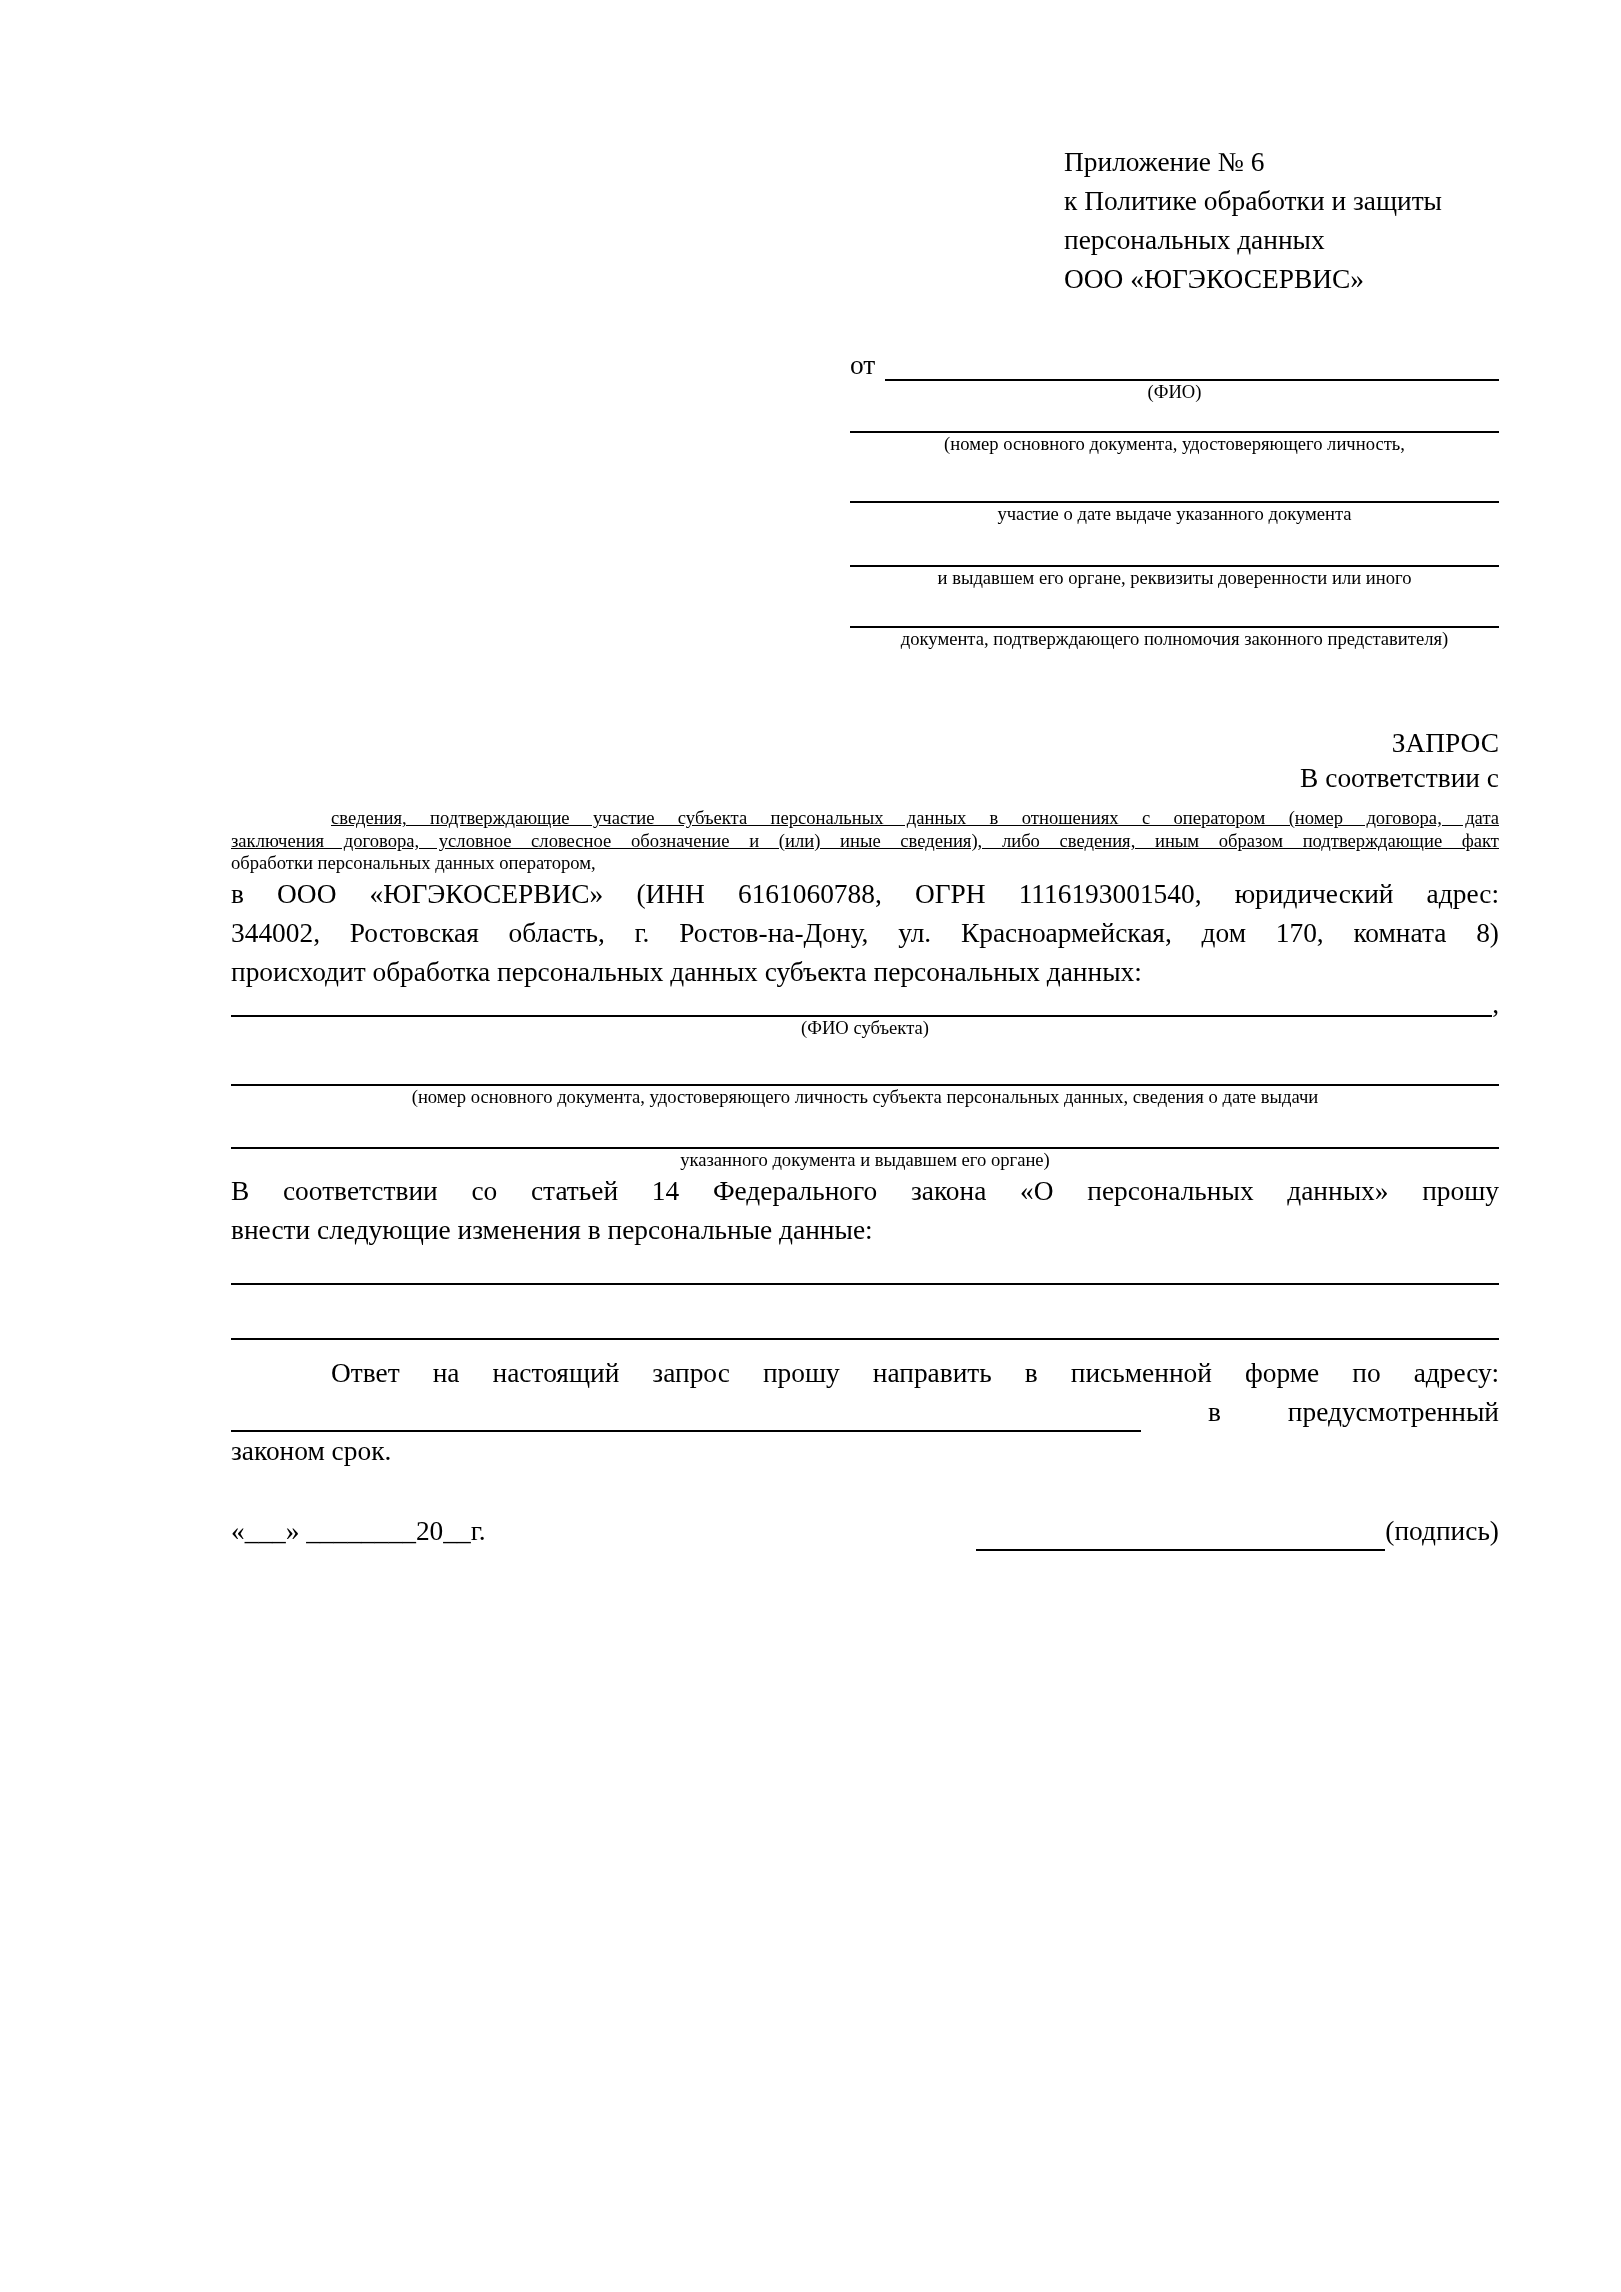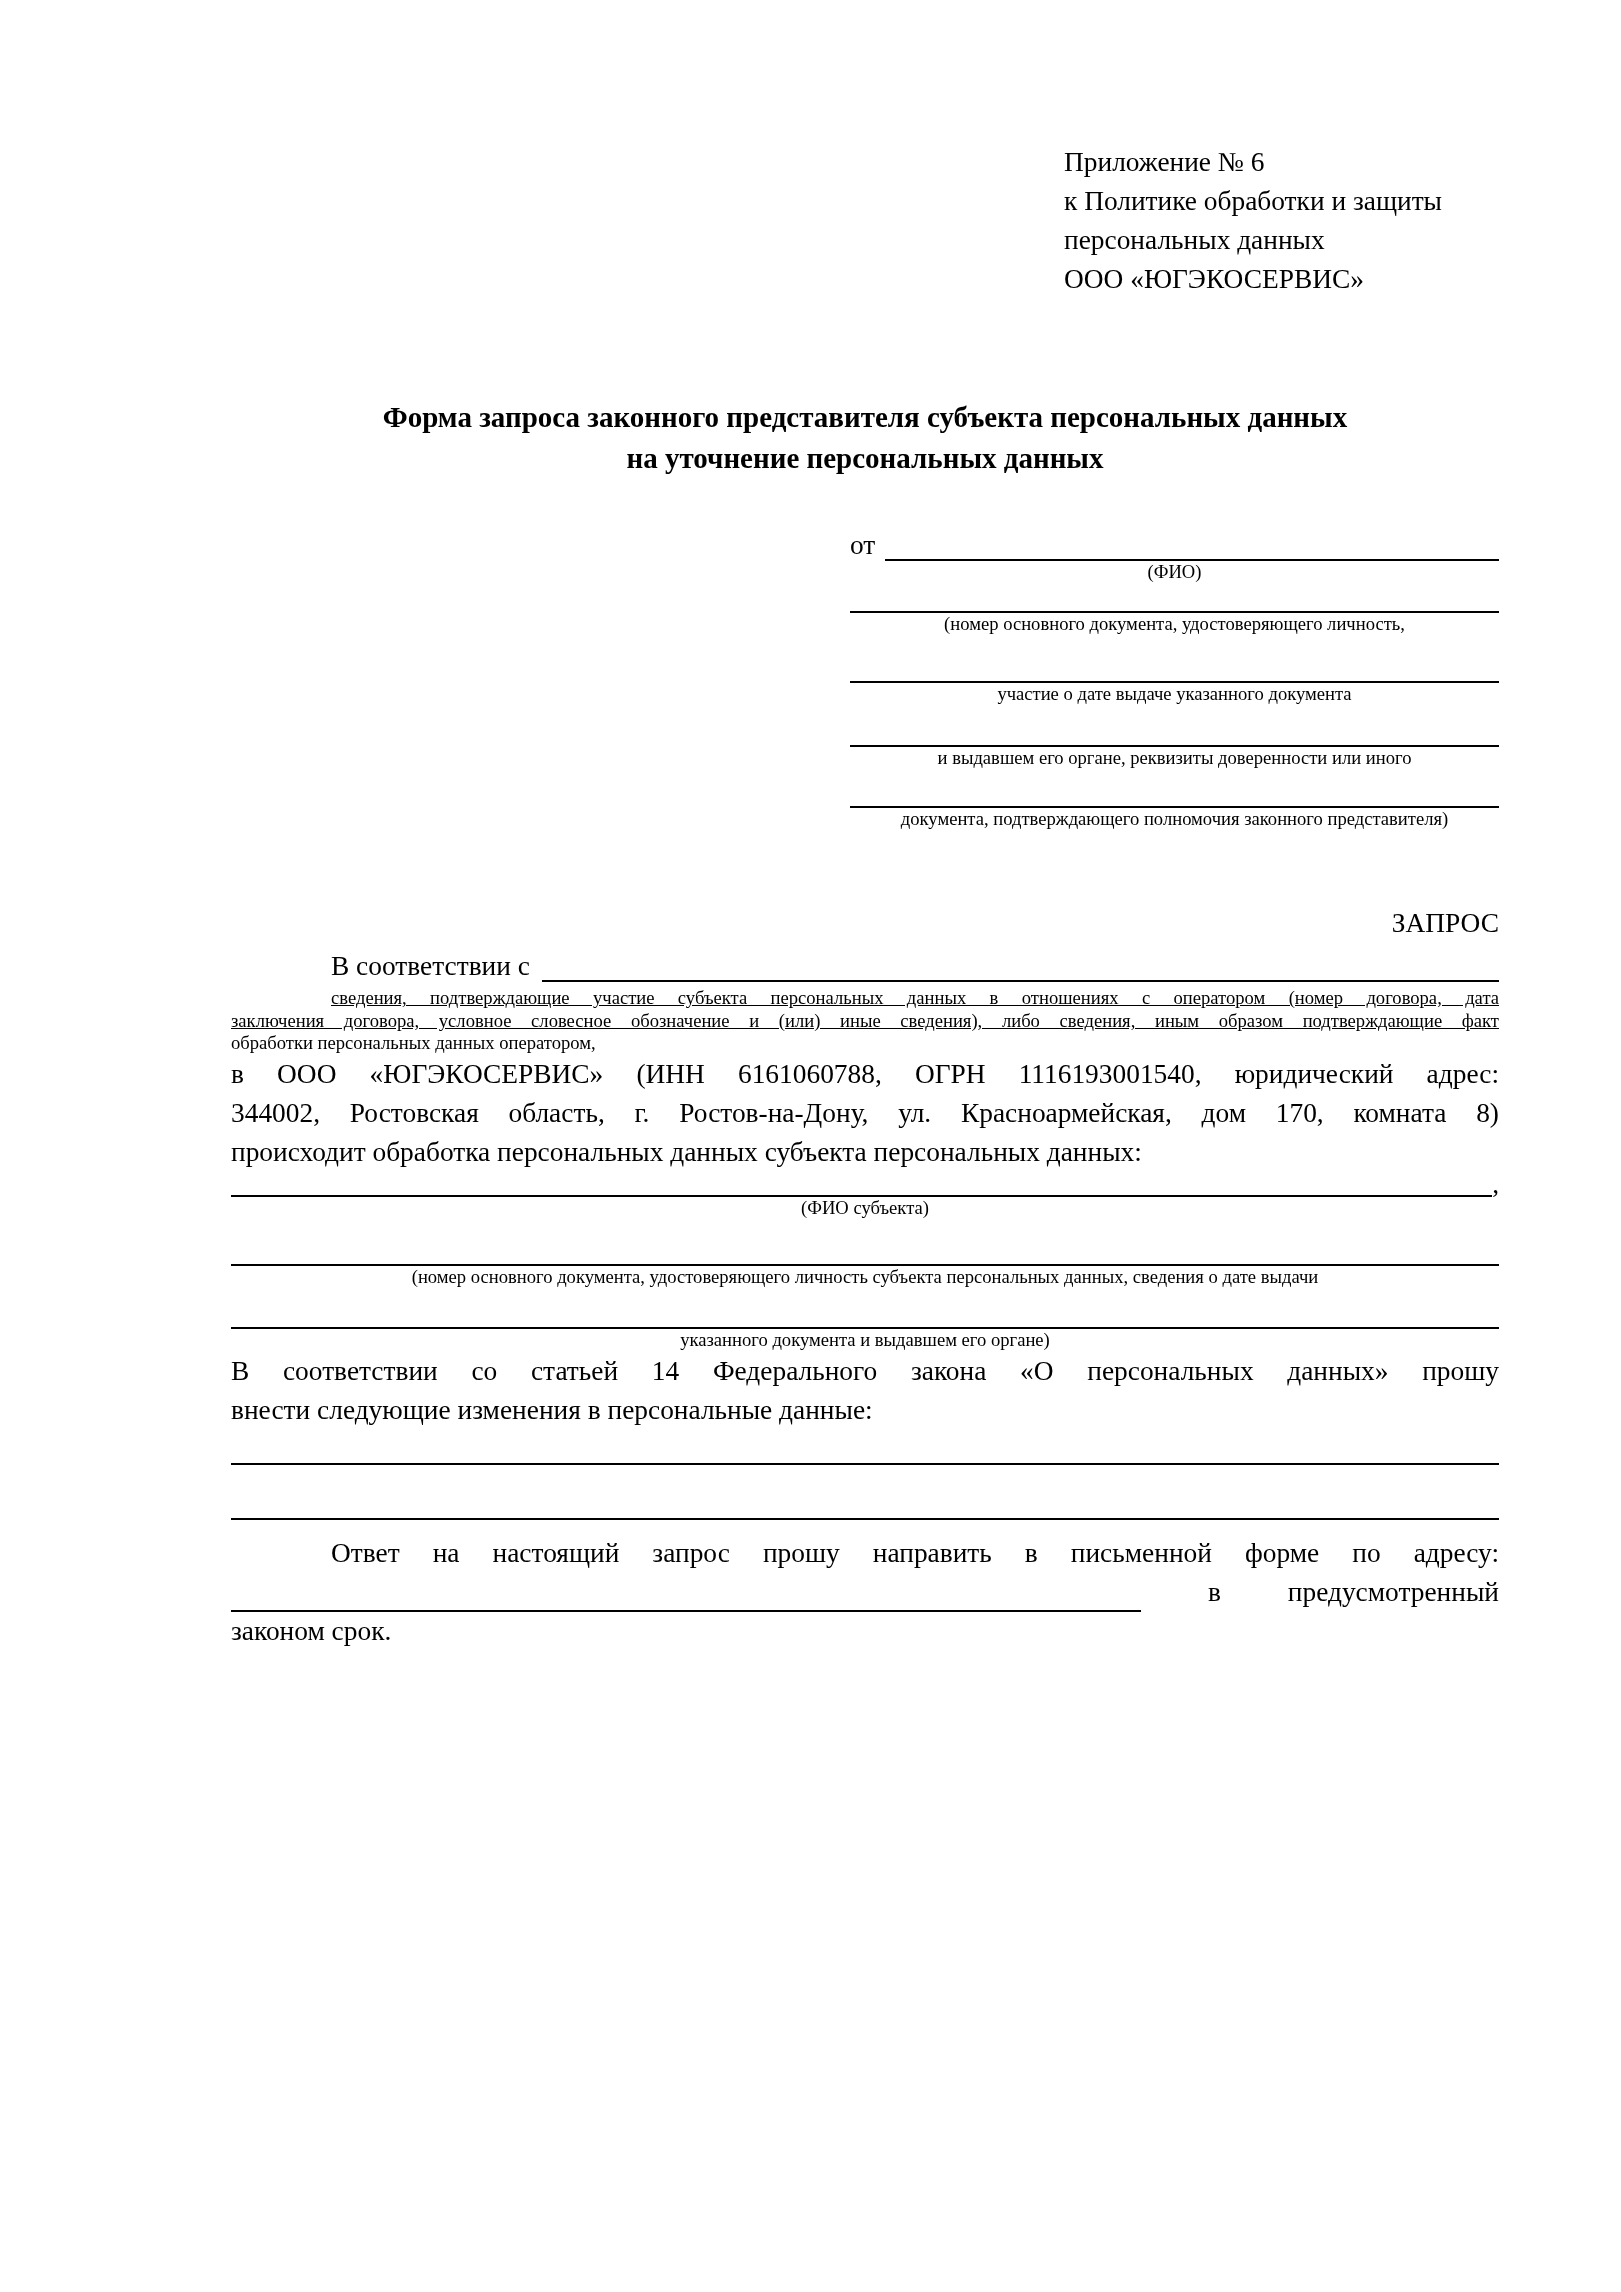--- a/index.html
+++ b/index.html
@@ -30,21 +30,21 @@
   .cap-j.indent { text-indent:100px; }
   .cap-l { font-size:18.6px; line-height:22.5px; }
 
   .f-line-1 { height:29px; }
   .f-line-2 { height:48px; }
   .f-line-3 { height:41px; }
   .f-line-4 { height:39px; }
 
   .zapros { margin-top:73px; text-align:right; line-height:39px; }
 
-  .basis-row { display:flex; align-items:flex-end; height:39px; padding-left:100px; }
+  .basis-row { display:flex; align-items:flex-end; height:39px; padding-left:100px;flex-direction:column; }
   .basis-label { white-space:nowrap; }
   .basis-row .line-fill { flex:1; margin-left:11.8px; }
   .basis-cap { margin-top:5.9px; }
 
   .jline { line-height:39px; text-align:justify; text-align-last:justify; }
   .jline.indent { text-indent:100px; }
   .lline { line-height:39px; }
 
   .comma-row { display:flex; align-items:flex-end; height:25.5px; }
   .comma-row .line-fill { flex:1; }
@@ -72,24 +72,20 @@
 
 <div class="page">
 
   <div class="appendix">
     <div>Приложение № 6</div>
     <div>к Политике обработки и защиты</div>
     <div>персональных данных</div>
     <div>ООО «ЮГЭКОСЕРВИС»</div>
   </div>
 
-  <div class="doc-title">
-    <span>Форма запроса законного представителя субъекта персональных данных</span><br>
-    <span>на уточнение персональных данных</span>
-  </div>
 
   <div class="addr">
     <div class="from-row">
       <span>от</span>
       <span class="line-fill"></span>
     </div>
     <div class="cap">(ФИО)</div>
 
     <div class="line-fill f-line-1"></div>
     <div class="cap">(номер основного документа, удостоверяющего личность,</div>

